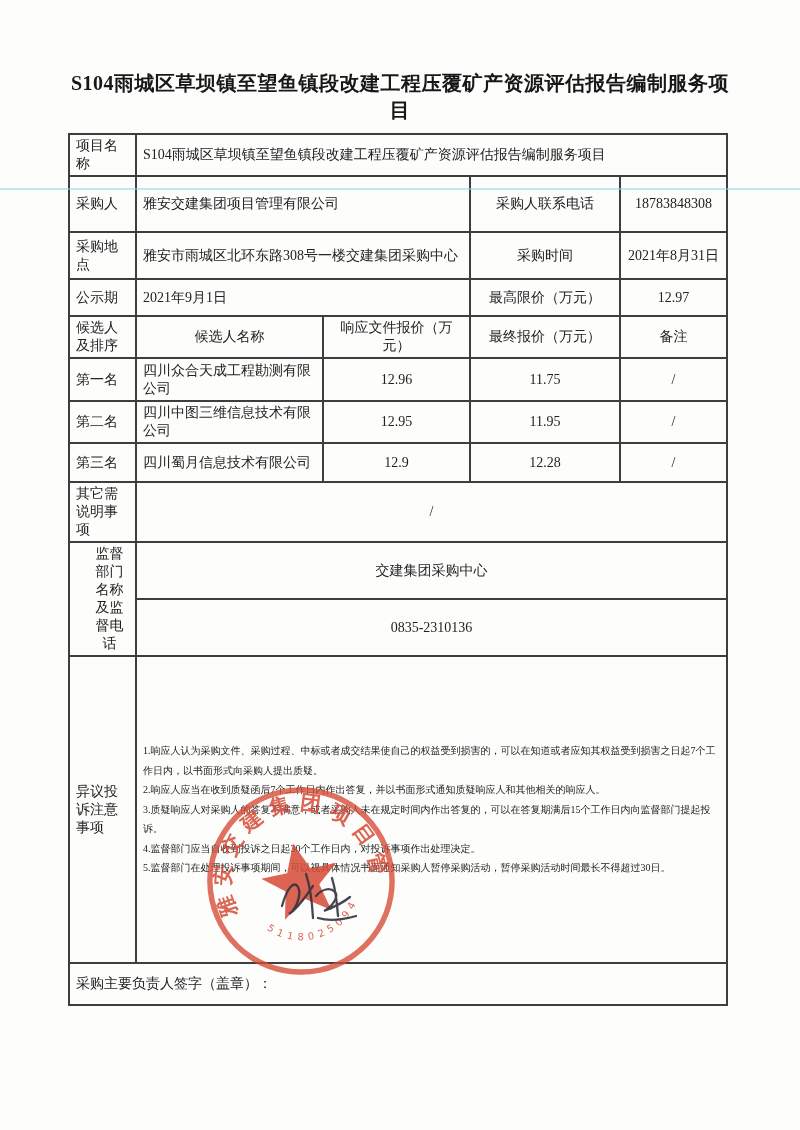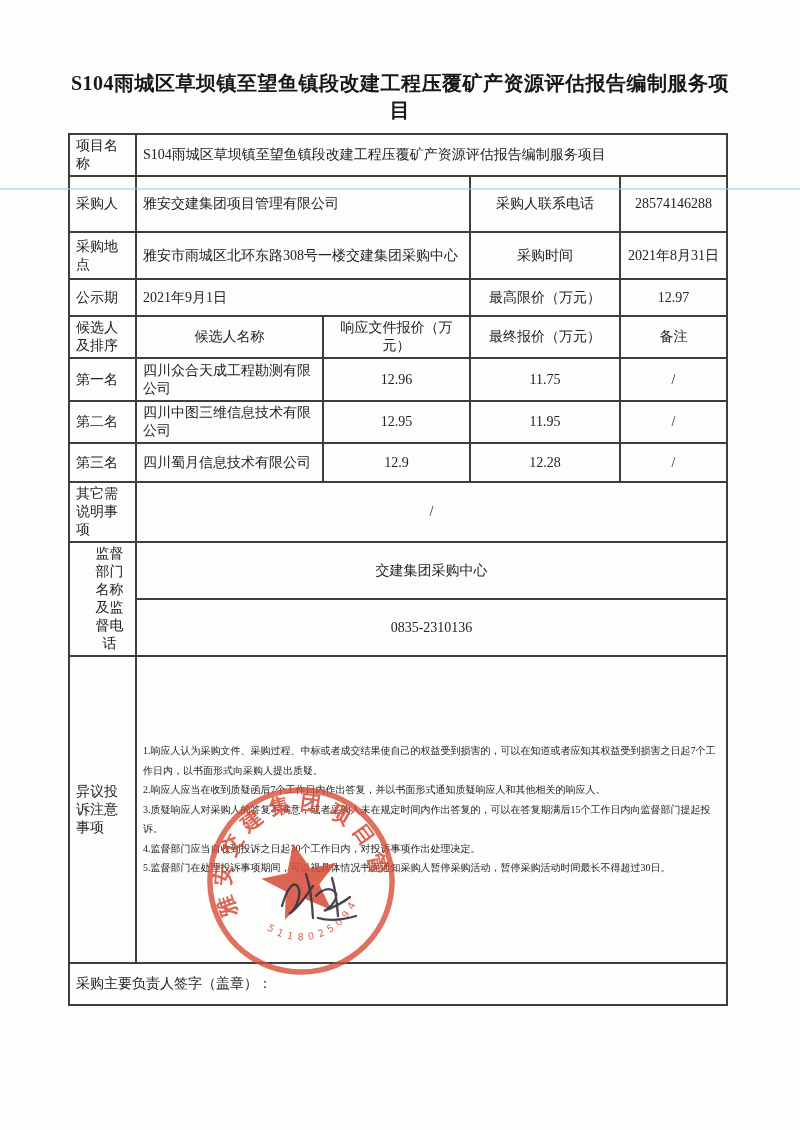--- a/index.html
+++ b/index.html
@@ -59,21 +59,21 @@
   </colgroup>
   <tbody>
       <tr style="height:38px">
     <td class="lab">项目名称</td>
     <td colspan="4">S104雨城区草坝镇至望鱼镇段改建工程压覆矿产资源评估报告编制服务项目</td>
   </tr>
   <tr style="height:56px">
     <td class="lab">采购人</td>
     <td colspan="2">雅安交建集团项目管理有限公司</td>
     <td class="ctr">采购人联系电话</td>
-    <td class="ctr">28574146288</td>
+    <td class="ctr">18783848308</td>
   </tr>
   <tr style="height:47px">
     <td class="lab">采购地点</td>
     <td colspan="2" style="">雅安市雨城区北环东路308号一楼交建集团采购中心</td>
     <td class="ctr">采购时间</td>
     <td class="ctr">2021年8月31日</td>
   </tr>
   <tr style="height:37px">
     <td class="lab">公示期</td>
     <td colspan="2">2021年9月1日</td>

